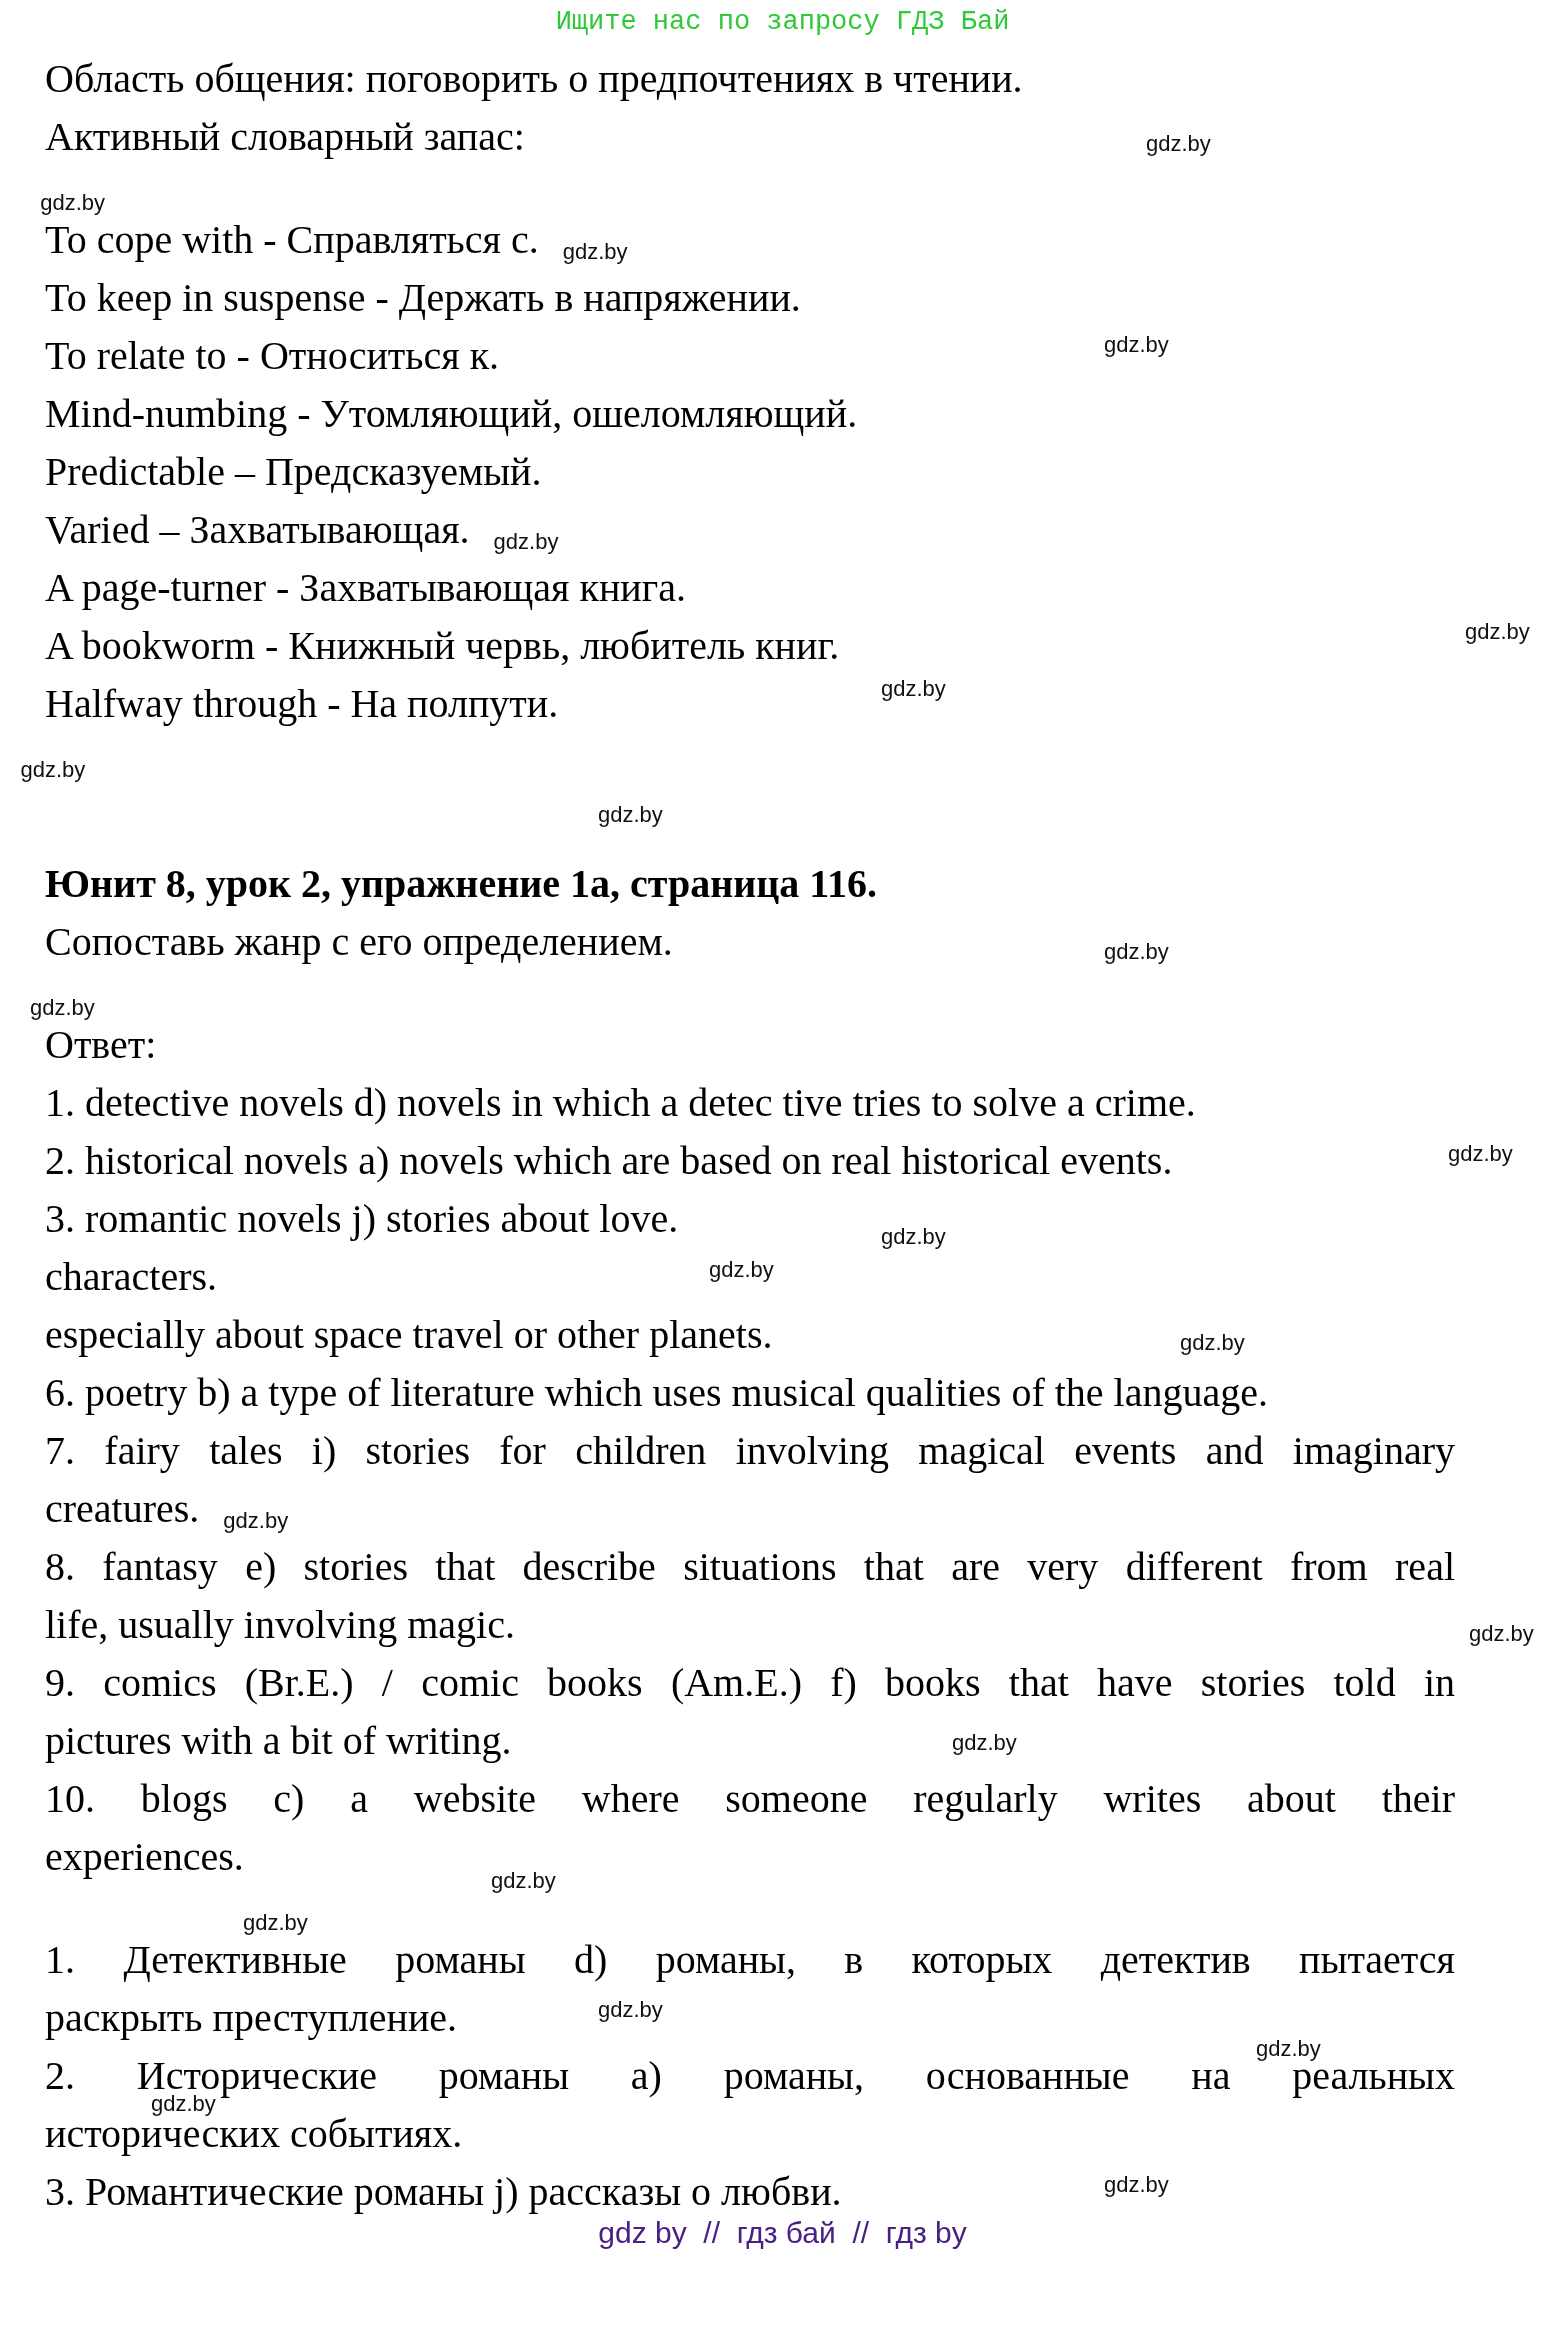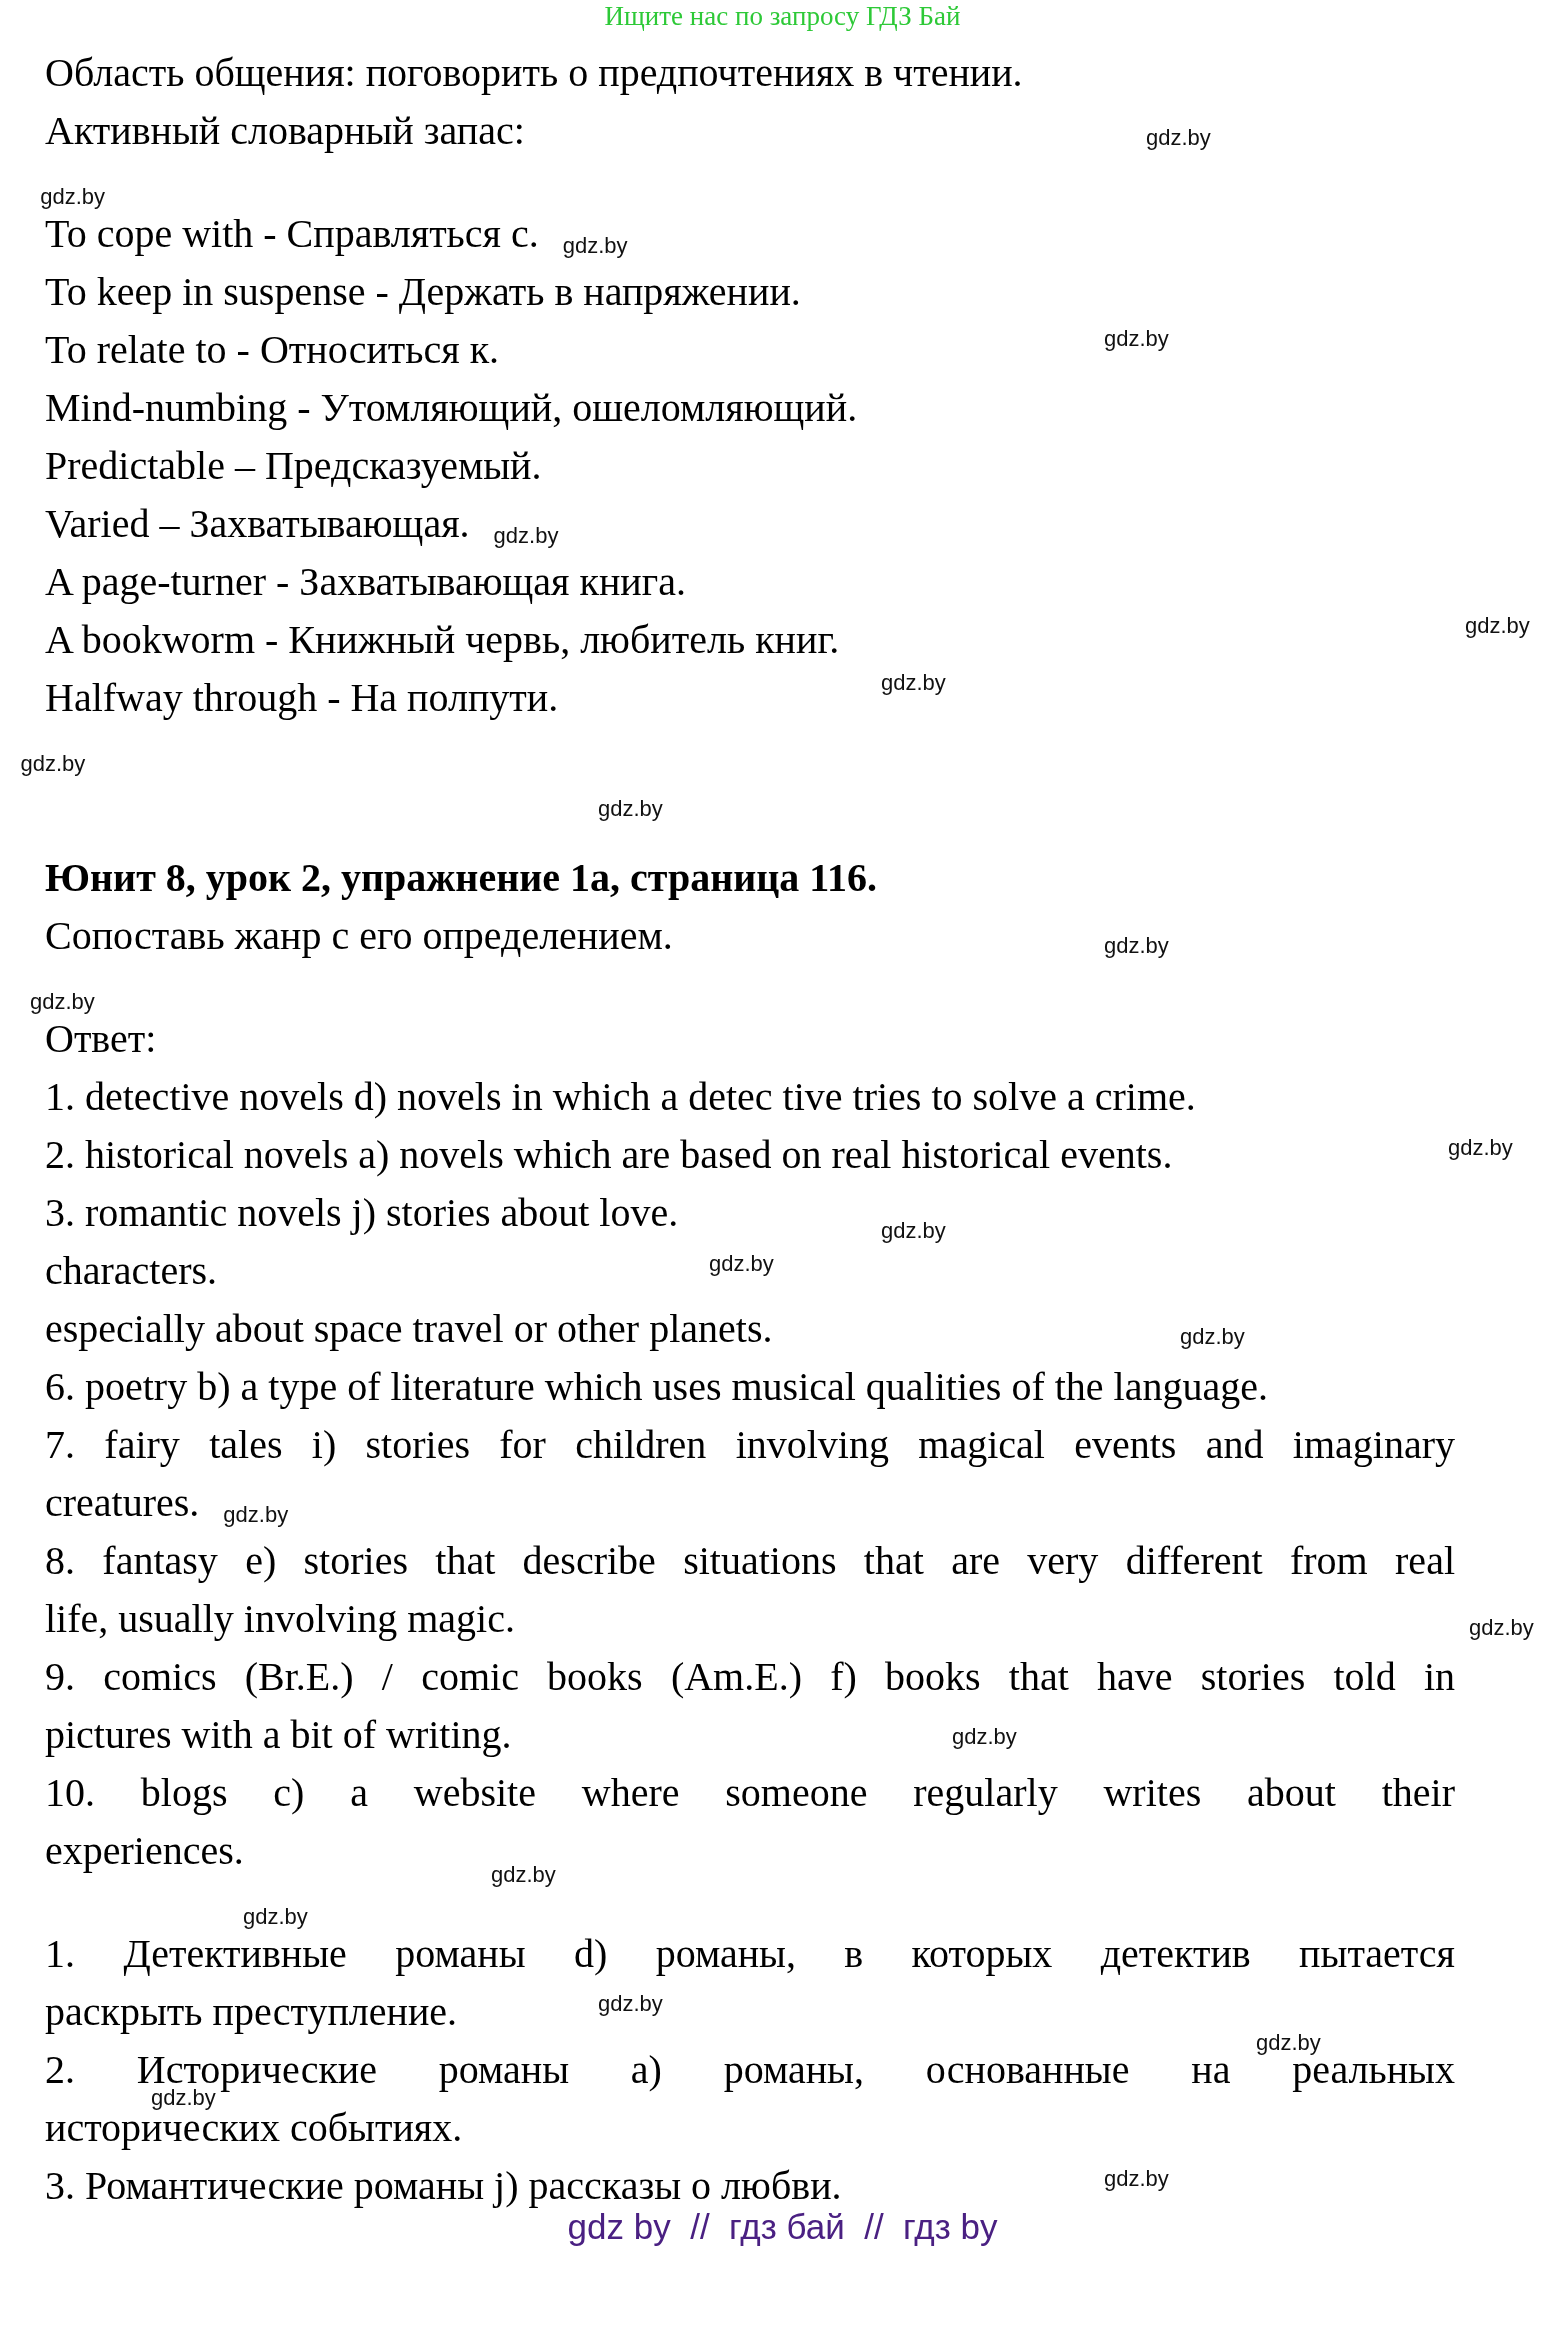--- a/index.html
+++ b/index.html
@@ -3,23 +3,23 @@
 <meta charset="utf-8">
 <style>
   html,body { margin:0; padding:0; }
   body {
     width:1565px; height:2330px;
     background:#ffffff; color:#000000;
     overflow:hidden; position:relative;
     font-family:"Liberation Serif", serif;
   }
   .banner {
-    height:44px; padding-top:0;
+    height:44px; padding-top:6px;
     text-align:center;
-    font-family:Liberation Serif, serif;
+    font-family:Liberation Mono, monospace;
     font-size:27px; line-height:32px;
     color:var(--accent-green,#2dc937);
   }
   .content {
     padding:0 110px 0 45px; 
     position:relative;
   }
   .line {
     position:relative;
     font-size:40px;
@@ -45,21 +45,21 @@
     font-family:"Liberation Sans", sans-serif;
     font-size:22px;
     margin-left:24px;
     vertical-align:-6.4px;
     color:#111111;
   }
   .footer {
     margin-top:0;
     text-align:center;
     font-family:"Liberation Sans", sans-serif;
-    font-size:35px; line-height:24px;
+    font-size:30px; line-height:24px;
     color:var(--accent-purple,#4a2082);
     white-space:pre;
   }
 </style>
 </head>
 <body style="--accent-green: #2dc937; --accent-purple: #4a2082;">
 
 <div class="banner">Ищите нас по запросу ГДЗ Бай</div>
 
 <div class="content">

